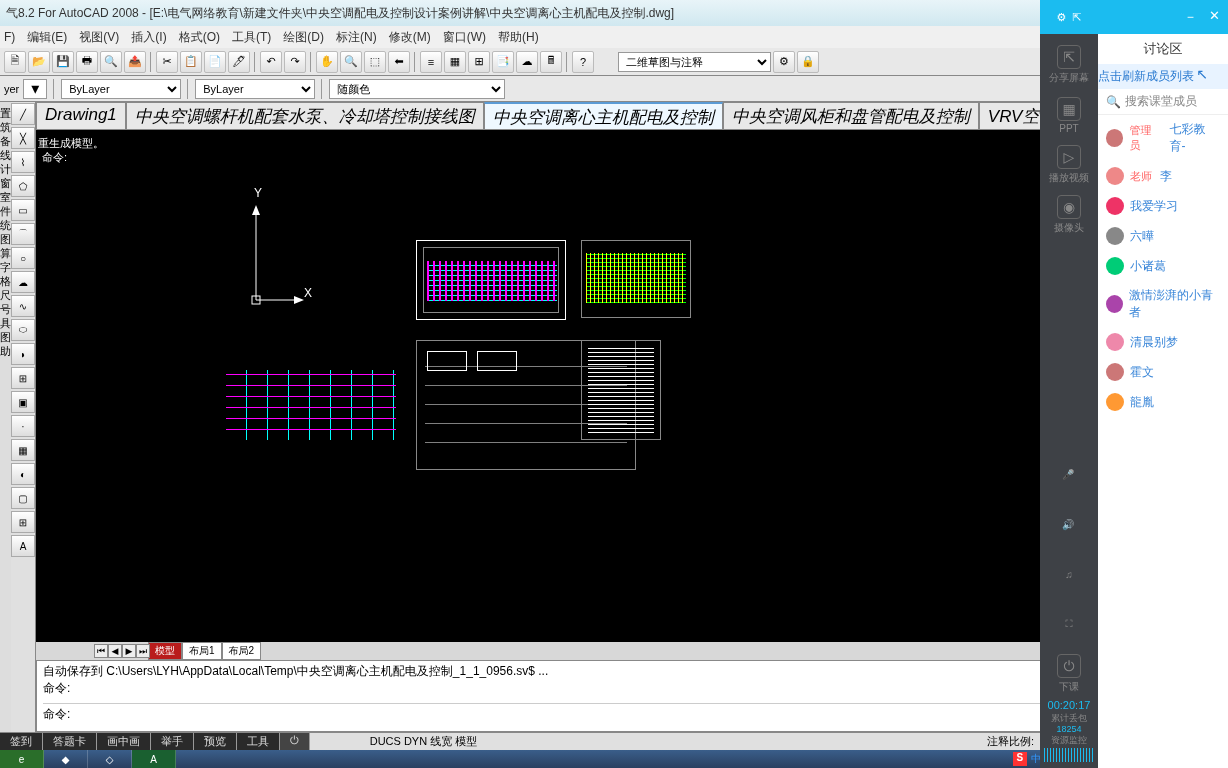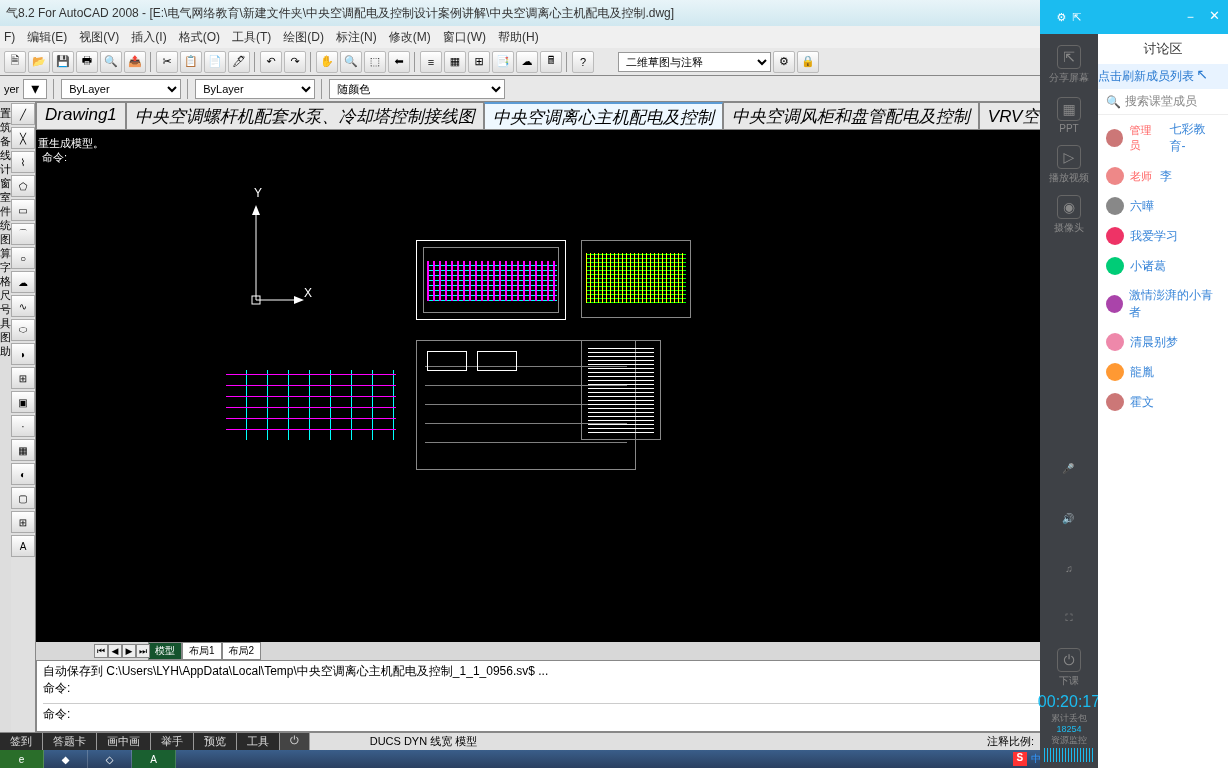--- a/index.html
+++ b/index.html
@@ -48,21 +48,21 @@
 .tray { margin-left: auto; display: flex; gap: 4px; padding-right: 6px; align-items: center; }
 .tray-icon { width: 14px; height: 14px; color: #dff; font-size: 10px; }
 
 
 .stream-panel { position: absolute; right: 0; top: 0; width: 188px; height: 768px; display: flex; }
 .stream-sidebar { width: 58px; background: #3e4146; color: #aaa; font-size: 11px; display: flex; flex-direction: column; align-items: center; padding-top: 40px; gap: 0; }
 .stream-sidebar .side-hdr { position:absolute; top:0; width:58px; height:34px; background:#1bbcf0; display:flex; align-items:center; justify-content:center; gap:6px; color:#fff; }
 .side-item { width: 58px; height: 50px; display: flex; flex-direction: column; align-items: center; justify-content: center; gap: 2px; font-size: 10px; cursor:pointer; color:#888; }
 .side-item .ic { width: 24px; height: 24px; border: 1px solid #666; border-radius: 4px; display:flex; align-items:center; justify-content:center; font-size:14px; }
 .side-gap { flex: 1; }
-.side-timer { font-size: 16px; color: #1bbcf0; }
+.side-timer { font-size: 11px; color: #1bbcf0; }
 .side-stats { font-size: 9px; color: #888; text-align:center; line-height:11px; margin-top:2px; }
 .waveform { width: 50px; height: 14px; background: repeating-linear-gradient(90deg,#1bbcf0 0 1px, transparent 1px 3px); margin: 2px 0 6px; }
 
 .chat-panel { flex: 1; background: #fff; display: flex; flex-direction: column; }
 .chat-hdr { height: 34px; background: #1bbcf0; }
 .chat-title { text-align: center; font-size: 13px; padding: 6px 0; color: #333; }
 .chat-refresh { background: #e8f3ff; color: #2a7ad0; font-size: 12px; text-align: left; padding: 4px 0; position:relative; cursor:pointer; }
 .cursor-ic { position:absolute; right: 20px; top: 2px; font-size:14px; }
 .chat-search { display: flex; align-items: center; padding: 4px 8px; gap: 4px; color: #888; font-size: 12px; border-bottom: 1px solid #eee; }
 .member-list { flex: 1; overflow: hidden; }
@@ -213,21 +213,21 @@
       </div>
     </div>
     <div class="layout-tabs" style="position:relative">
       <div class="lt-nav">
           <div>⏮</div>
           <div>◀</div>
           <div>▶</div>
           <div>⏭</div>
         </div>
       <div style="width:72px"></div>
-      <span style="background:#14532d;color:#fff">模型</span>
+      <span style="background:#b91c1c;color:#fff">模型</span>
       <span>布局1</span>
       <span>布局2</span>
     </div>
     <div class="cmd-area">
       <div>自动保存到 C:\Users\LYH\AppData\Local\Temp\中央空调离心主机配电及控制_1_1_0956.sv$ ...</div>
       <div>命令:</div>
       <div style="border-top:1px solid #ccc;margin-top:6px;padding-top:2px">命令:</div>
     </div>
   </div>
 </div>
@@ -336,42 +336,42 @@
           <div class="av av1"></div>
           <span class="role">管理员</span>
           <span class="nm">七彩教育-</span>
         </div>
       <div class="member">
           <div class="av av2"></div>
           <span class="role">老师</span>
           <span class="nm">李</span>
         </div>
       <div class="member">
+          <div class="av av3"></div>
+          <span class="nm">我爱学习</span>
+        </div>
+      <div class="member">
           <div class="av av4"></div>
           <span class="nm">六曄</span>
         </div>
       <div class="member">
-          <div class="av av3"></div>
-          <span class="nm">我爱学习</span>
-        </div>
-      <div class="member">
           <div class="av av5"></div>
           <span class="nm">小诸葛</span>
         </div>
       <div class="member">
           <div class="av av6"></div>
           <span class="nm">激情澎湃的小青者</span>
         </div>
       <div class="member">
           <div class="av av7"></div>
           <span class="nm">清晨别梦</span>
         </div>
       <div class="member">
+          <div class="av av1"></div>
+          <span class="nm">霍文</span>
+        </div>
+      <div class="member">
           <div class="av av8"></div>
           <span class="nm">龍胤</span>
         </div>
-      <div class="member">
-          <div class="av av1"></div>
-          <span class="nm">霍文</span>
-        </div>
     </div>
   </div>
 </div>
 
 </body></html>

